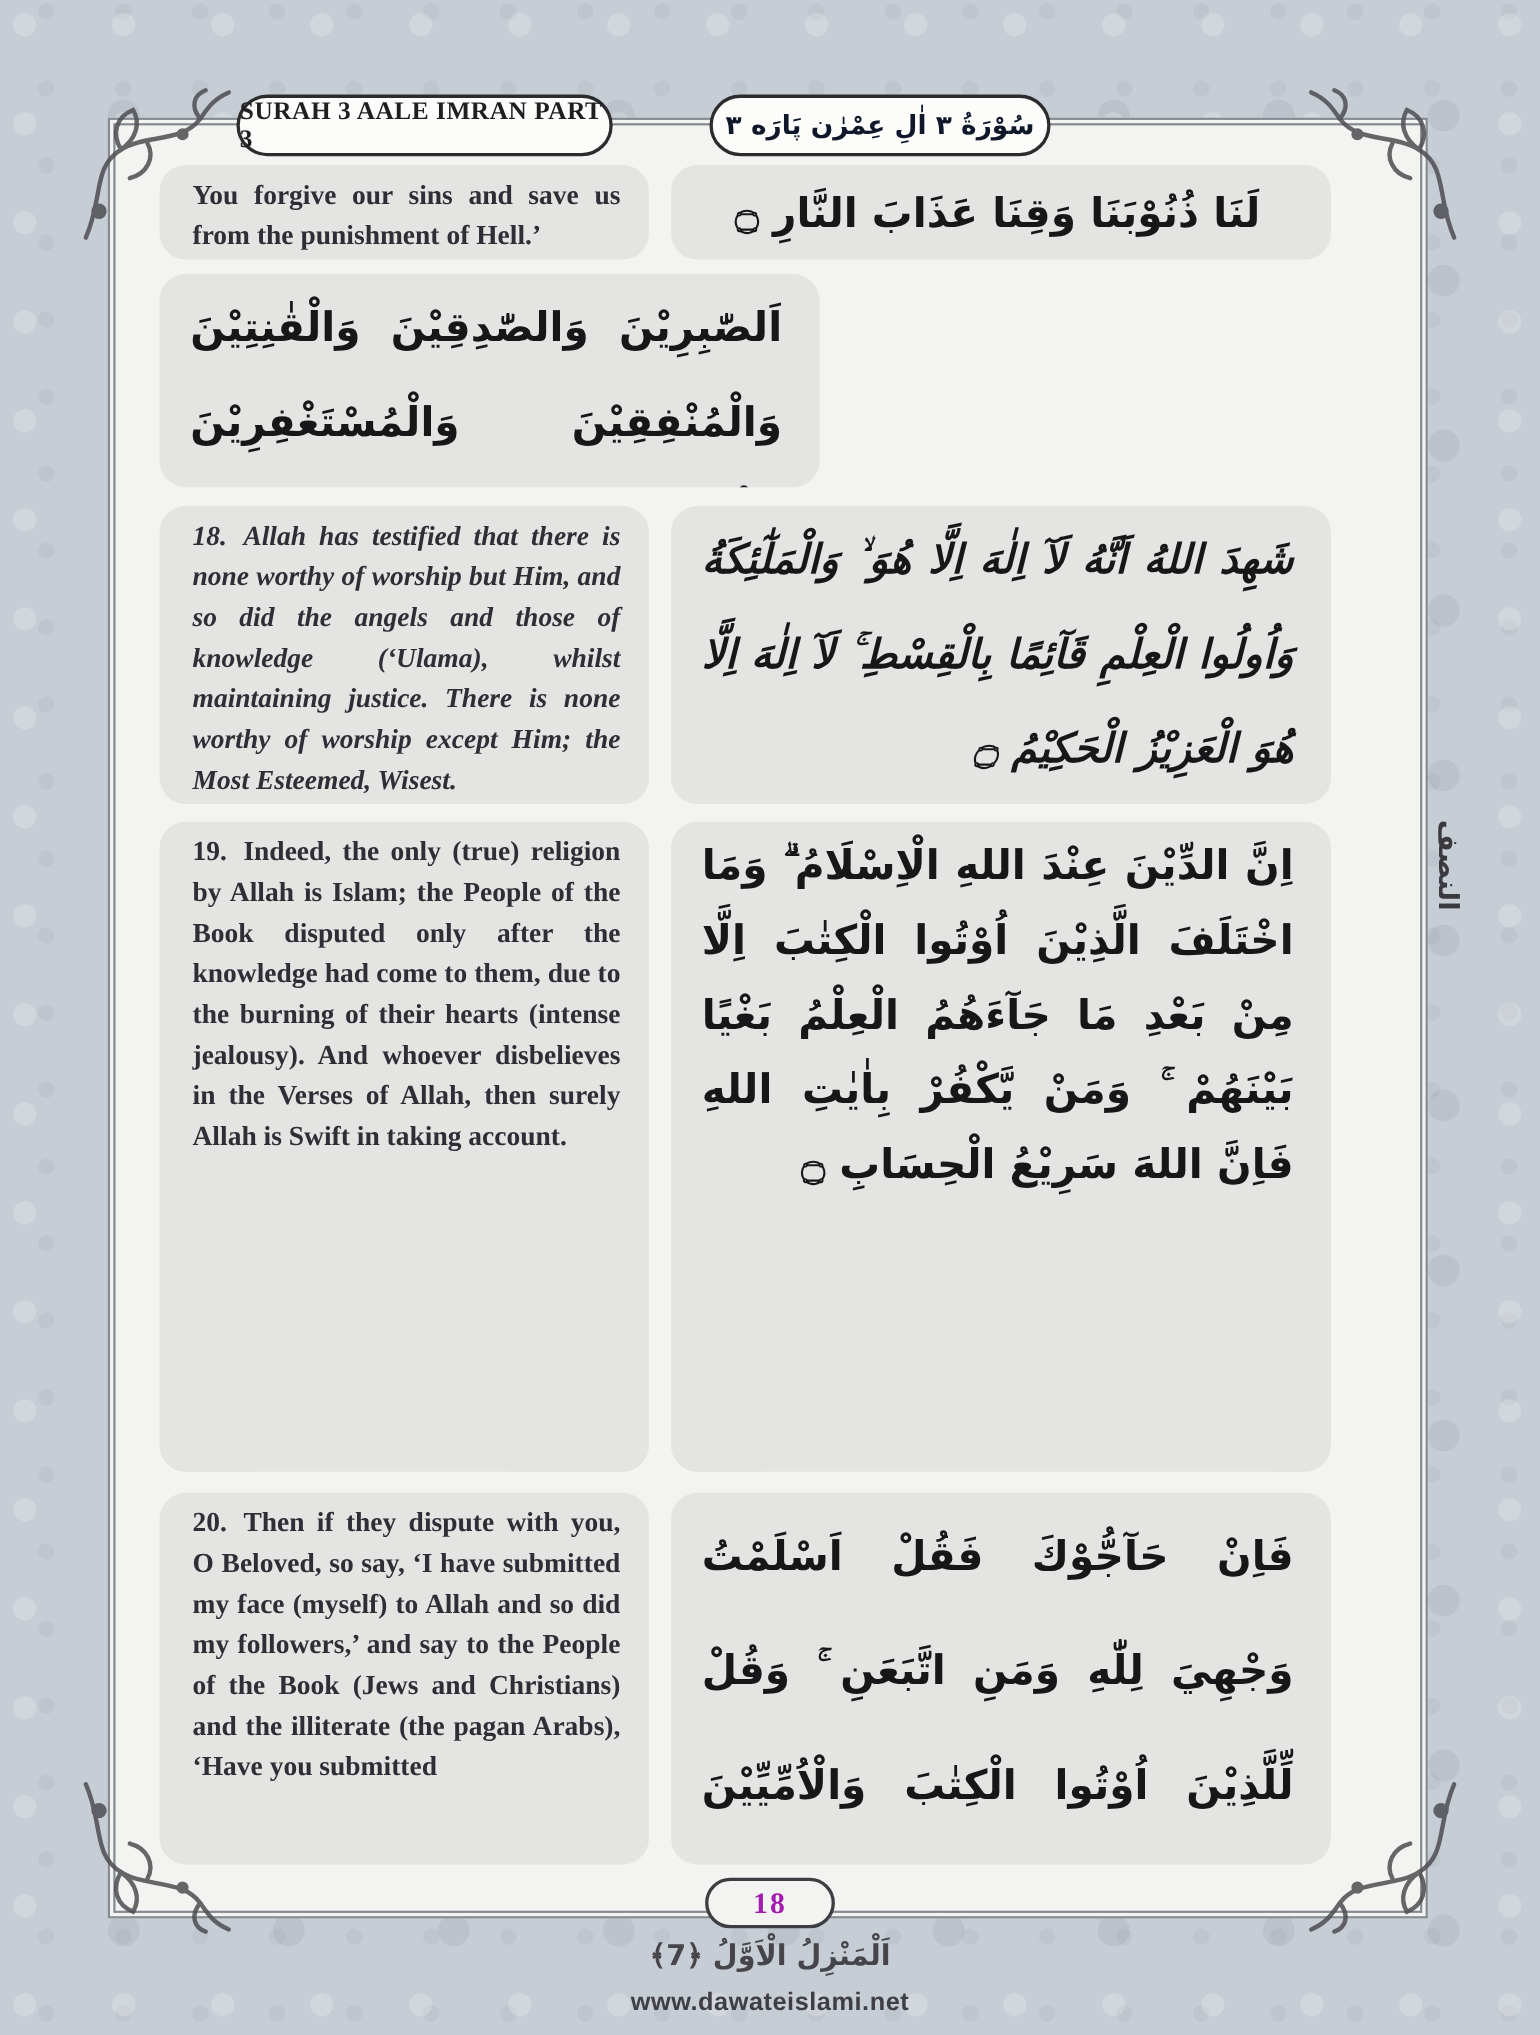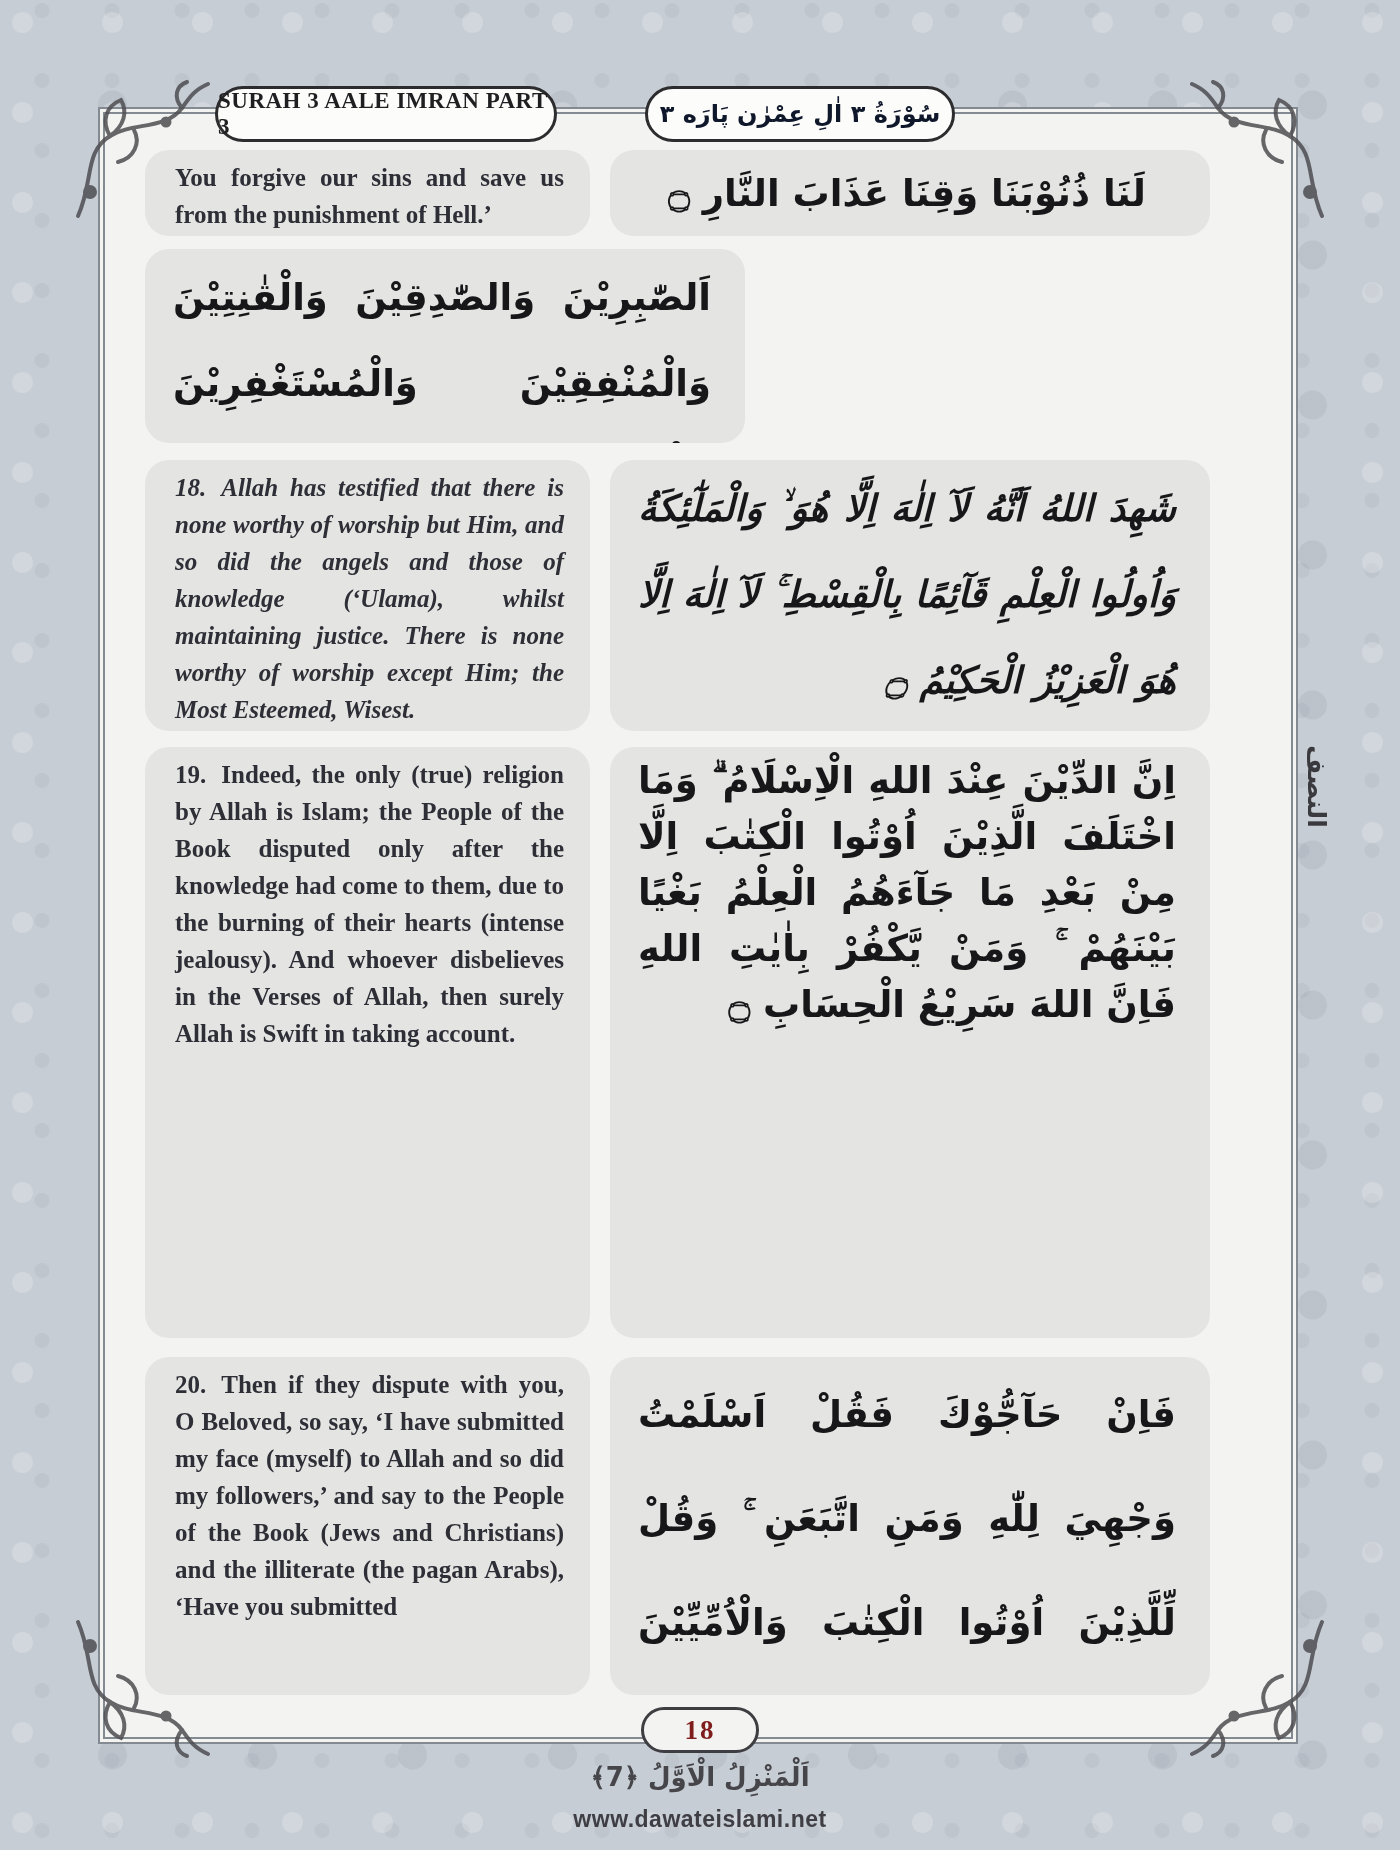--- a/index.html
+++ b/index.html
@@ -49,35 +49,35 @@
 
   .etext{margin:0;font-family:"Liberation Serif",serif;font-weight:bold;
     font-size:25px;line-height:37px;color:#2e2e37;text-align:justify;}
   .vnum{margin-right:15px;}
   .vnum:empty{margin-right:0;}
 
   .atext{margin:0;direction:rtl;font-family:"DejaVu Sans",sans-serif;font-weight:bold;
     font-size:37px;color:#17171a;text-align:justify;text-align-last:right;}
   .r1 .atext{text-align:center;text-align-last:center;line-height:76px;}
   .r2 .atext,.r3 .atext{line-height:86px;}
-  .r4 .atext{line-height:56px;}
+  .r4 .atext{line-height:68px;}
   .r5 .atext{line-height:104px;}
 
   
   .margin-note{position:absolute;left:1294px;top:740px;width:44px;height:92px;
     display:flex;align-items:center;justify-content:center;z-index:4;}
   .margin-note span{transform:rotate(90deg);font-family:"DejaVu Sans",sans-serif;
     font-weight:bold;font-size:25px;color:#3a3a3e;white-space:nowrap;direction:rtl;}
 
   
   .page-pill{position:absolute;left:641px;top:1707px;width:118px;height:46px;
     box-sizing:border-box;border:3px solid #3e3e42;border-radius:24px;background:#f3f3f1;
     display:flex;align-items:center;justify-content:center;z-index:6;}
   .page-pill span{font-family:"Liberation Serif",serif;font-weight:bold;
-    font-size:27px;color:#7f1d1d;letter-spacing:2px;}
+    font-size:27px;color:#a21caf;letter-spacing:2px;}
 
   
   .manzil{position:absolute;left:0;right:0;top:1762px;text-align:center;z-index:3;
     font-family:"DejaVu Sans",sans-serif;font-weight:bold;font-size:26px;color:#45454a;
     direction:rtl;}
   .site{position:absolute;left:0;right:0;top:1806px;text-align:center;z-index:3;
     font-family:"Liberation Sans",sans-serif;font-weight:bold;font-size:23px;
     color:#3e3e44;letter-spacing:.5px;}
 </style>
 </head>

